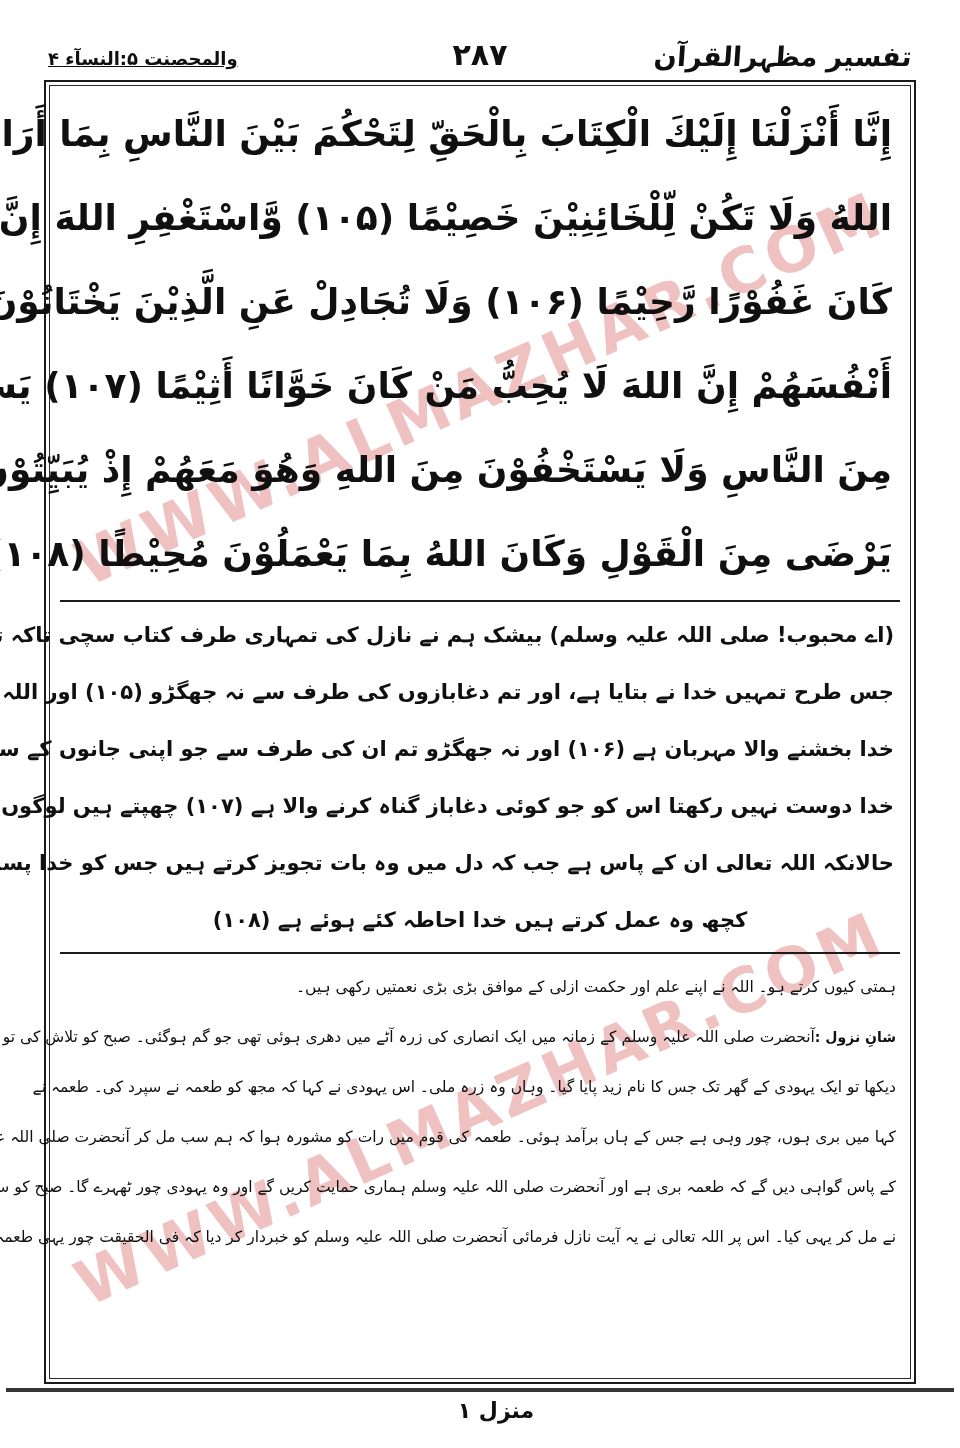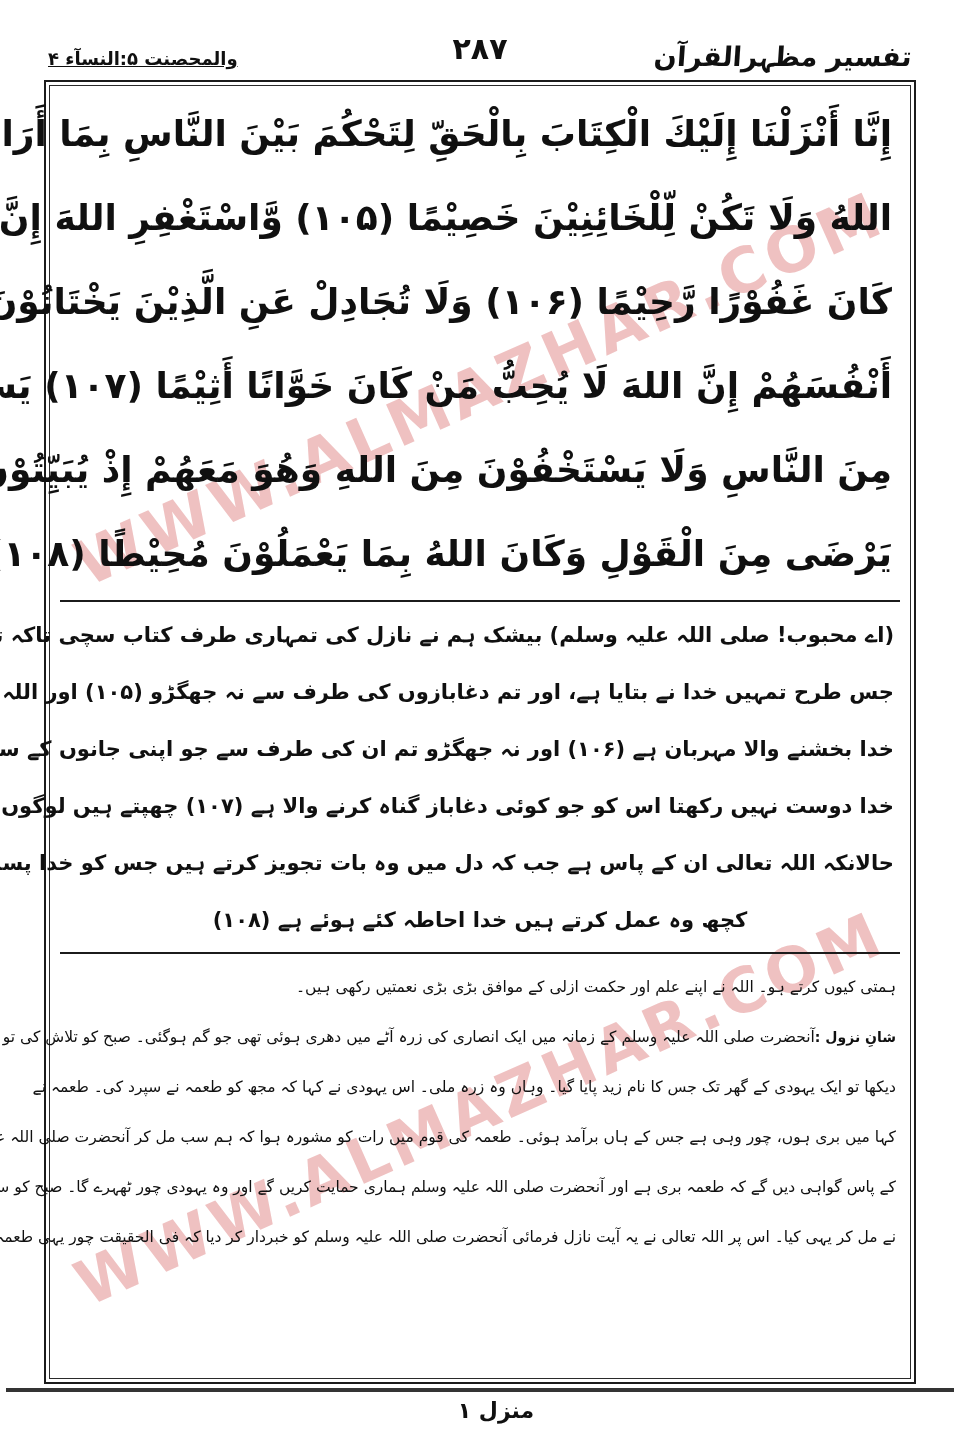--- a/index.html
+++ b/index.html
@@ -15,21 +15,21 @@
   .header{
     position:absolute;top:24px;left:48px;right:48px;height:48px;
     display:flex;flex-direction:row-reverse;justify-content:space-between;align-items:flex-end;
   }
   .header-title{
     font-size:27px;font-weight:bold;direction:rtl;
     transform:skewX(-4deg);letter-spacing:0px;line-height:1.1;
   }
   .header-page-number{
     font-size:30px;font-weight:bold;direction:rtl;line-height:1.0;
-    position:absolute;left:50%;transform:translateX(-50%);bottom:8px;text-align:right;
+    position:absolute;left:50%;transform:translateX(-50%);bottom:2px;text-align:right;
   }
   .header-section-ref{
     font-size:18px;font-weight:bold;direction:rtl;line-height:1.2;padding-bottom:2px;text-decoration:underline;
   }
   
   .wm{
     position:absolute;left:50%;
     transform:translateX(-50%) rotate(-24deg);
     font-size:62px;font-weight:bold;letter-spacing:5px;
     color:rgba(223,132,132,0.50);

